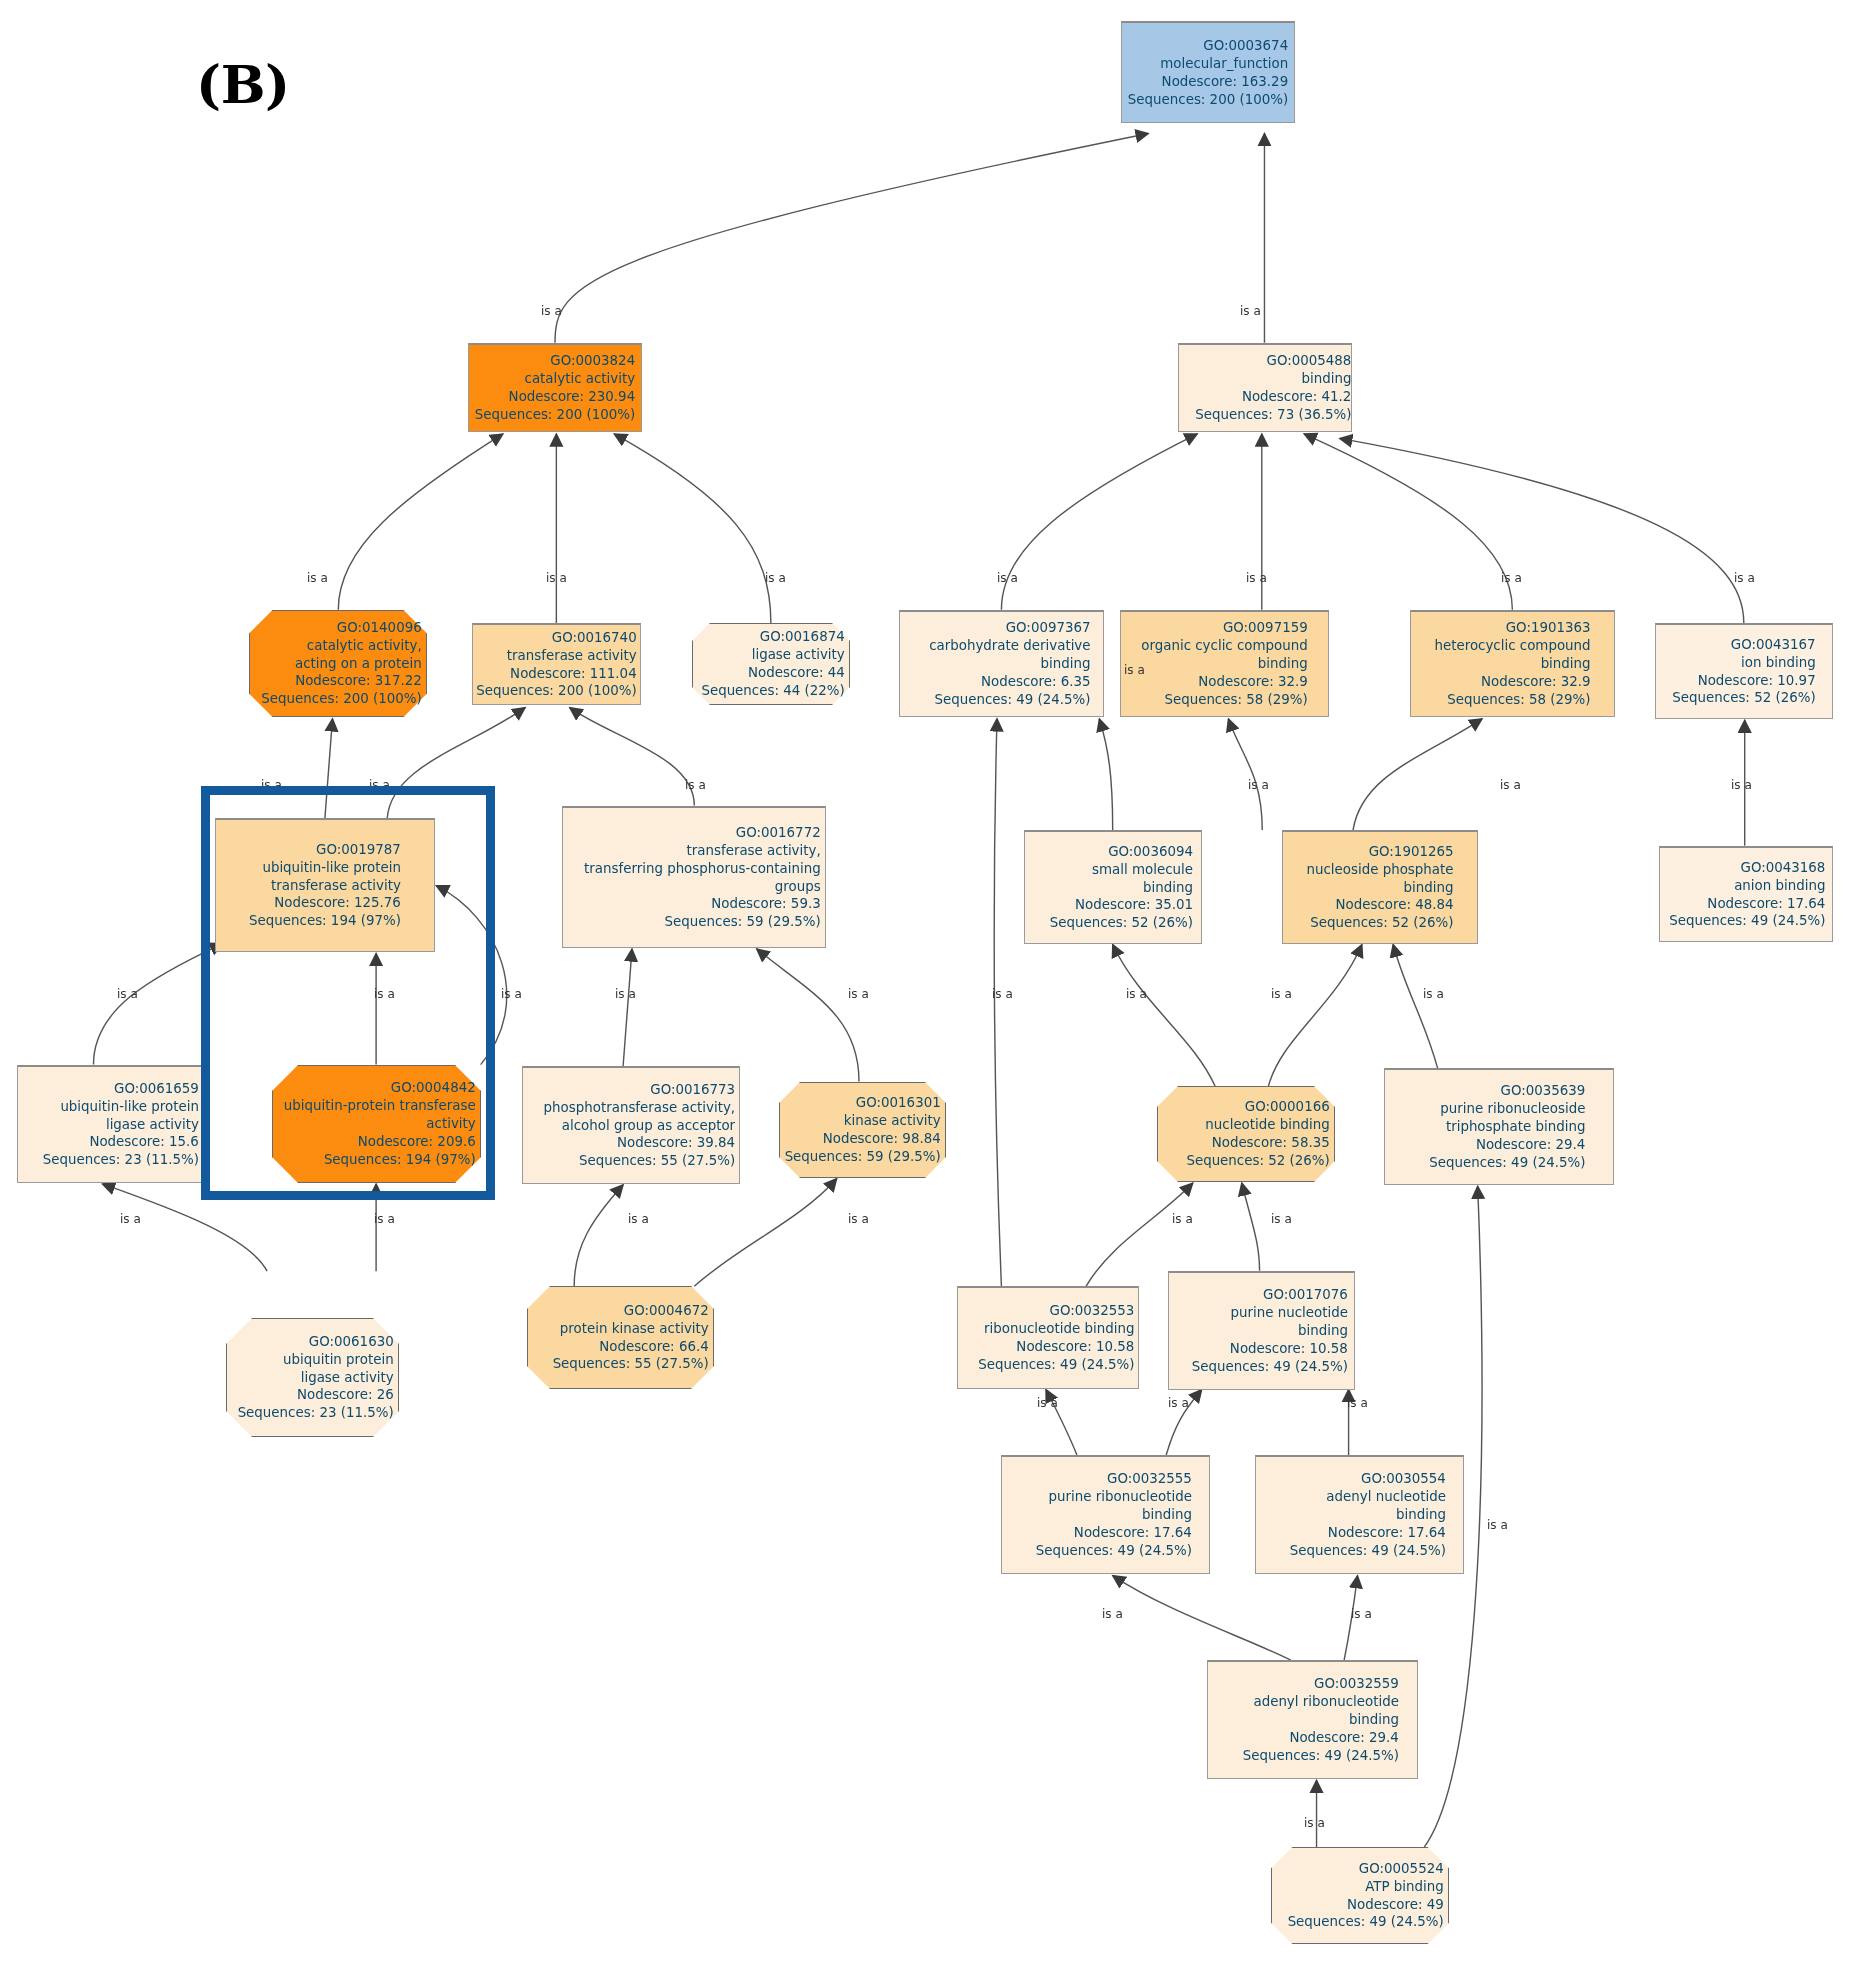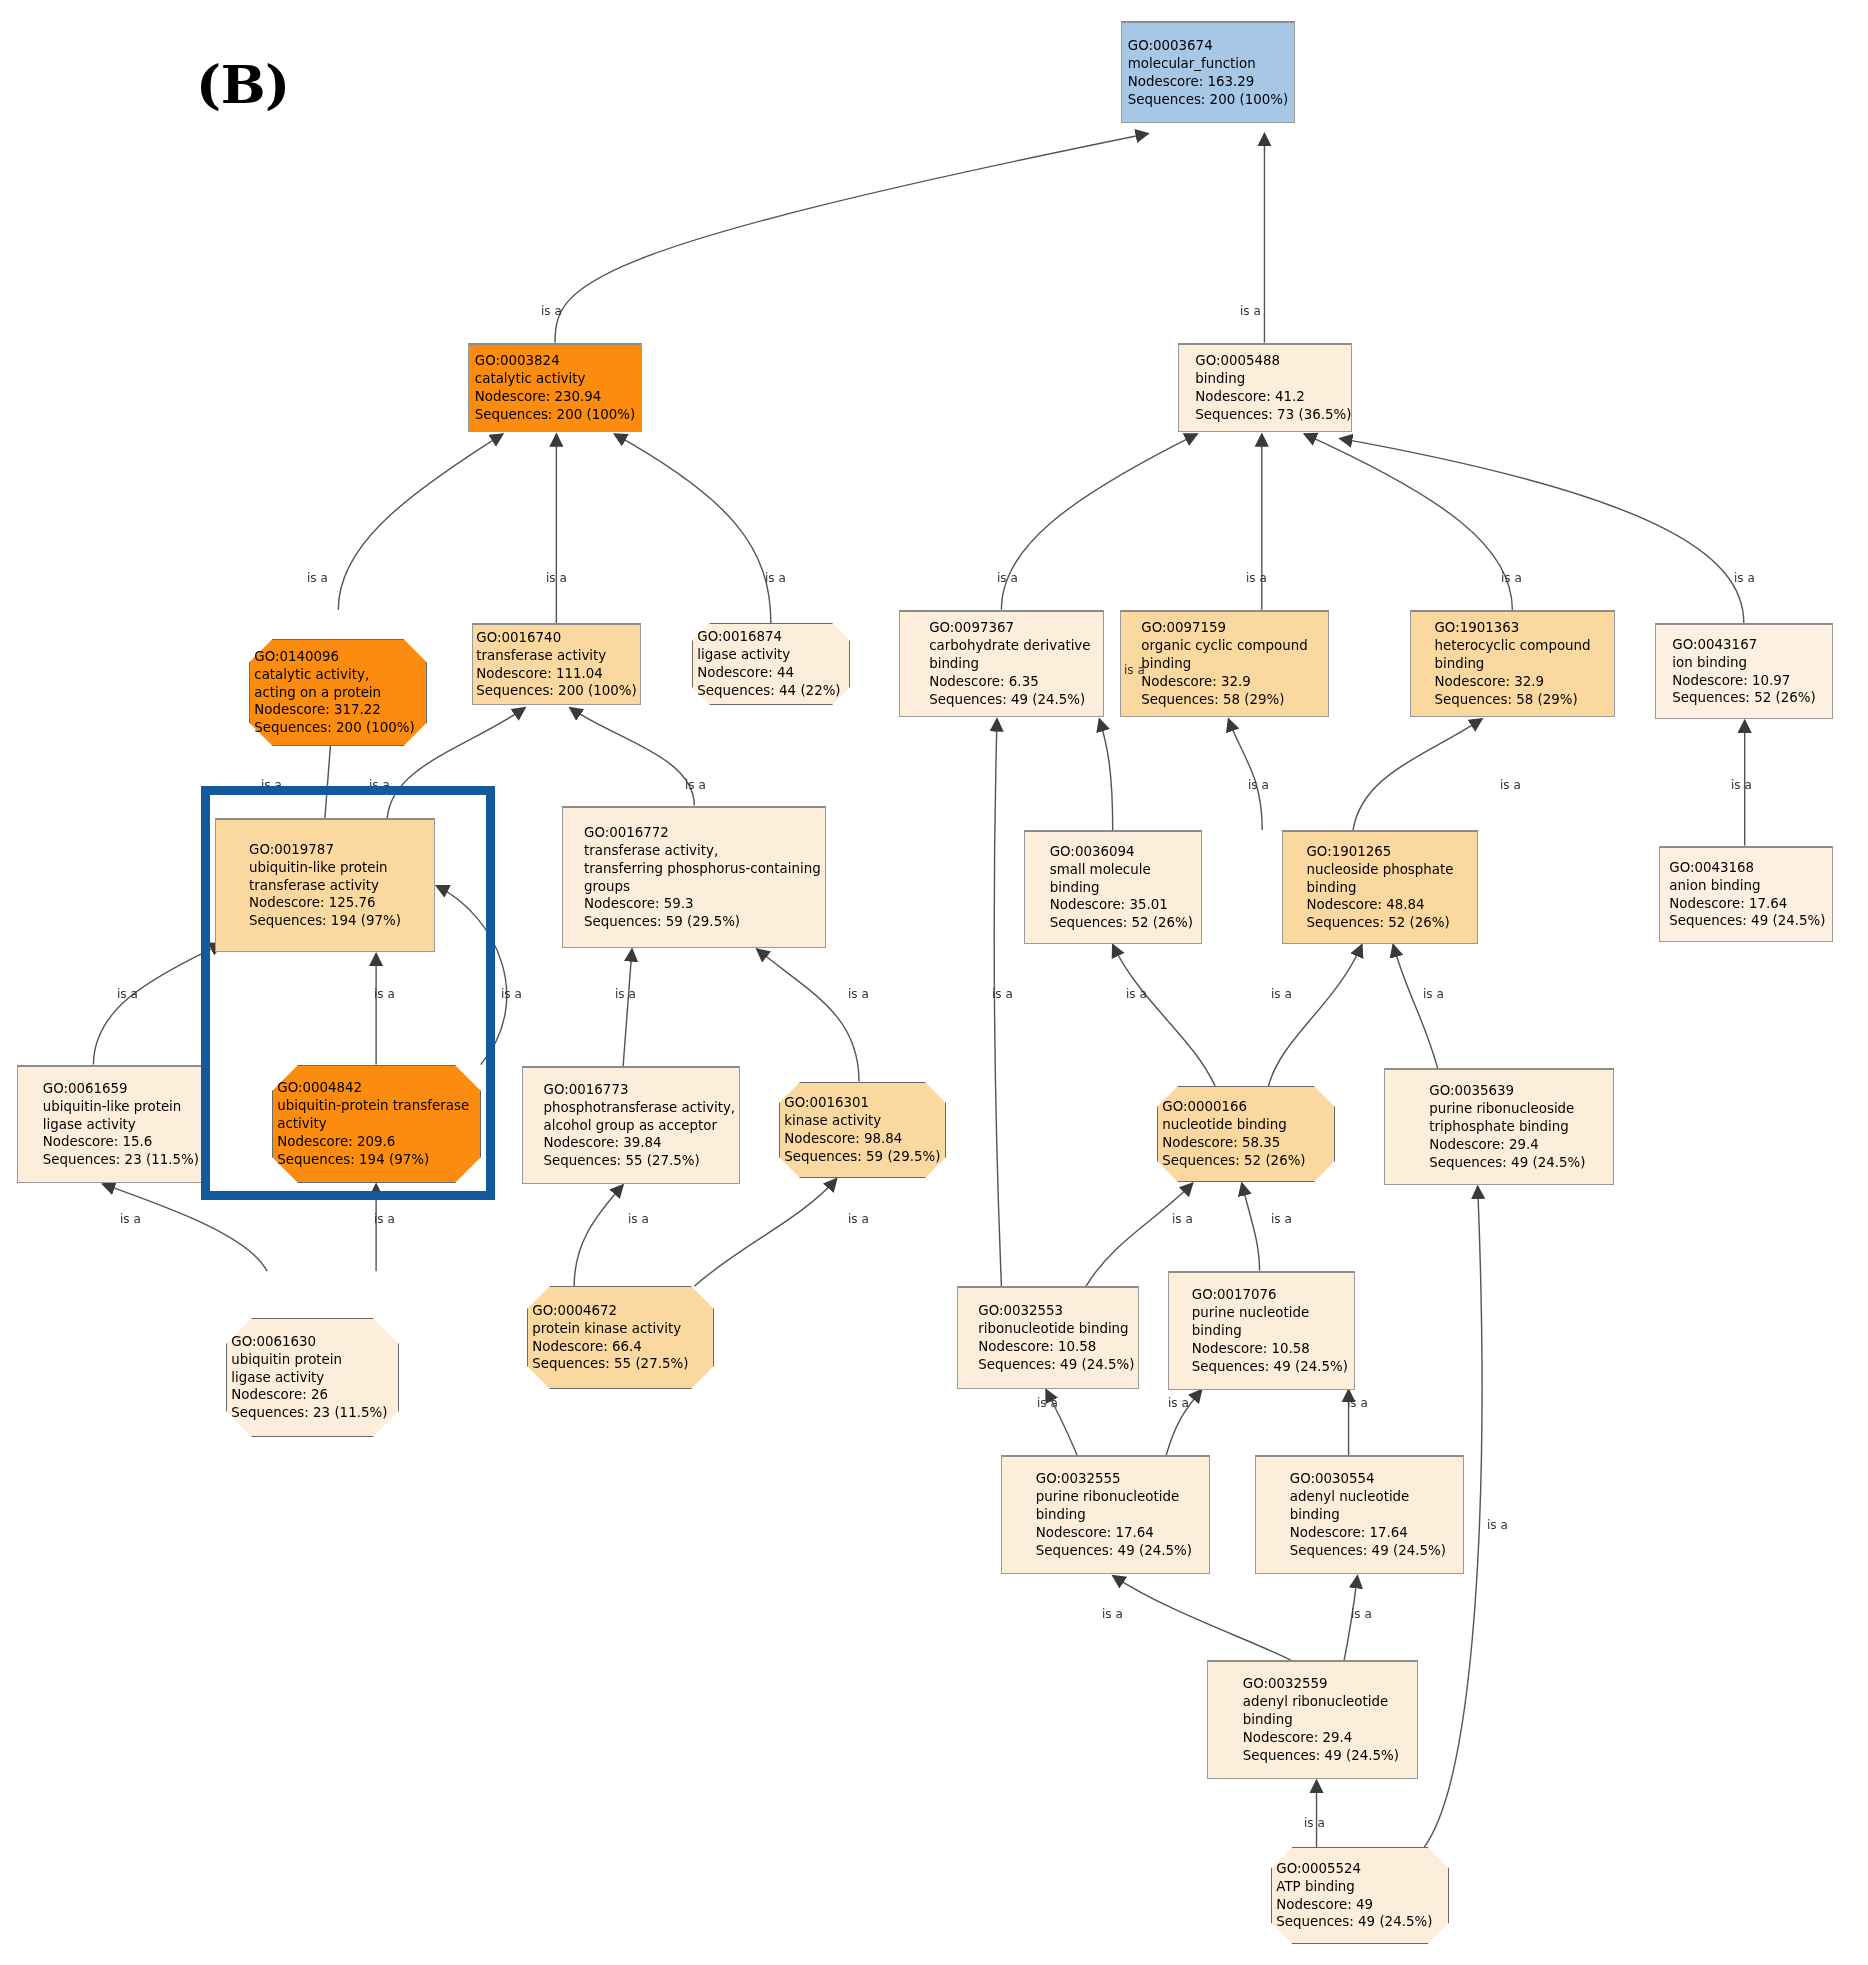--- a/index.html
+++ b/index.html
@@ -2,21 +2,21 @@
 <html style="font-size:7.1px"><head>
 <meta charset="utf-8">
 <style>
   html,body{margin:0;padding:0;background:#ffffff;}
   body{font-family:"DejaVu Sans","Liberation Sans",sans-serif;}
   #canvas{position:relative;width:1868px;height:1965px;background:#fff;overflow:hidden;}
   svg.edges{position:absolute;left:0;top:0;width:1868px;height:1965px;pointer-events:none;}
   .panel-label{position:absolute;font-family:"DejaVu Serif","Liberation Serif",serif;
     font-weight:bold;font-size:53px;color:#000;letter-spacing:-0.4px;}
   .node{position:absolute;box-sizing:border-box;display:flex;flex-direction:column;
-    align-items:center;justify-content:center;text-align:left;color:#000000;
+    align-items:center;justify-content:center;text-align:right;color:#0c4a6e;
     font-size:13.4px;line-height:1.33;padding:3.6px 5.3px;}
   .node .ln{display:block;white-space:nowrap;}
   .rect{border:1.3px solid #9a9a9a;border-top:2.7px solid #8c8c8c;}
   .oct{border:none;}
   .oct .octbg{position:absolute;left:0;top:0;right:0;bottom:0;z-index:0;}
   .oct .txt{position:relative;z-index:1;width:100%;}
   .hl-box{position:absolute;border:9.8px solid #125a9c;background:transparent;z-index:5;
     box-sizing:border-box;}
   .edge-label{position:absolute;font-size:12px;color:#333;white-space:nowrap;}
   .c-root{background:#a7c7e7;}
@@ -111,21 +111,21 @@
         </div>
       </div>
       <div class="node rect c-lite" style="left: 1178px; top: 343px; width: 174px; height: 89px;">
         <div class="txt">
           <span class="ln">GO:0005488</span>
           <span class="ln">binding</span>
           <span class="ln">Nodescore: 41.2</span>
           <span class="ln">Sequences: 73 (36.5%)</span>
         </div>
       </div>
-      <div class="node oct" style="left: 249px; top: 610px; width: 178px; height: 107px; margin-top: 29px;">
+      <div class="node oct" style="left: 249px; top: 610px; width: 178px; height: 107px;">
         <div class="octbg" style="background: rgb(251, 140, 16); clip-path: polygon(23.5px 0px, calc(100% - 23.5px) 0px, 100% 23.5px, 100% calc(100% - 23.5px), calc(100% - 23.5px) 100%, 23.5px 100%, 0px calc(100% - 23.5px), 0px 23.5px); border: 1.3px solid rgb(106, 106, 106); box-sizing: border-box;"></div>
         <div class="txt">
           <span class="ln">GO:0140096</span>
           <span class="ln">catalytic activity,</span>
           <span class="ln">acting on a protein</span>
           <span class="ln">Nodescore: 317.22</span>
           <span class="ln">Sequences: 200 (100%)</span>
         </div>
       </div>
       <div class="node rect c-mid" style="left: 472px; top: 623px; width: 169px; height: 82px;">

